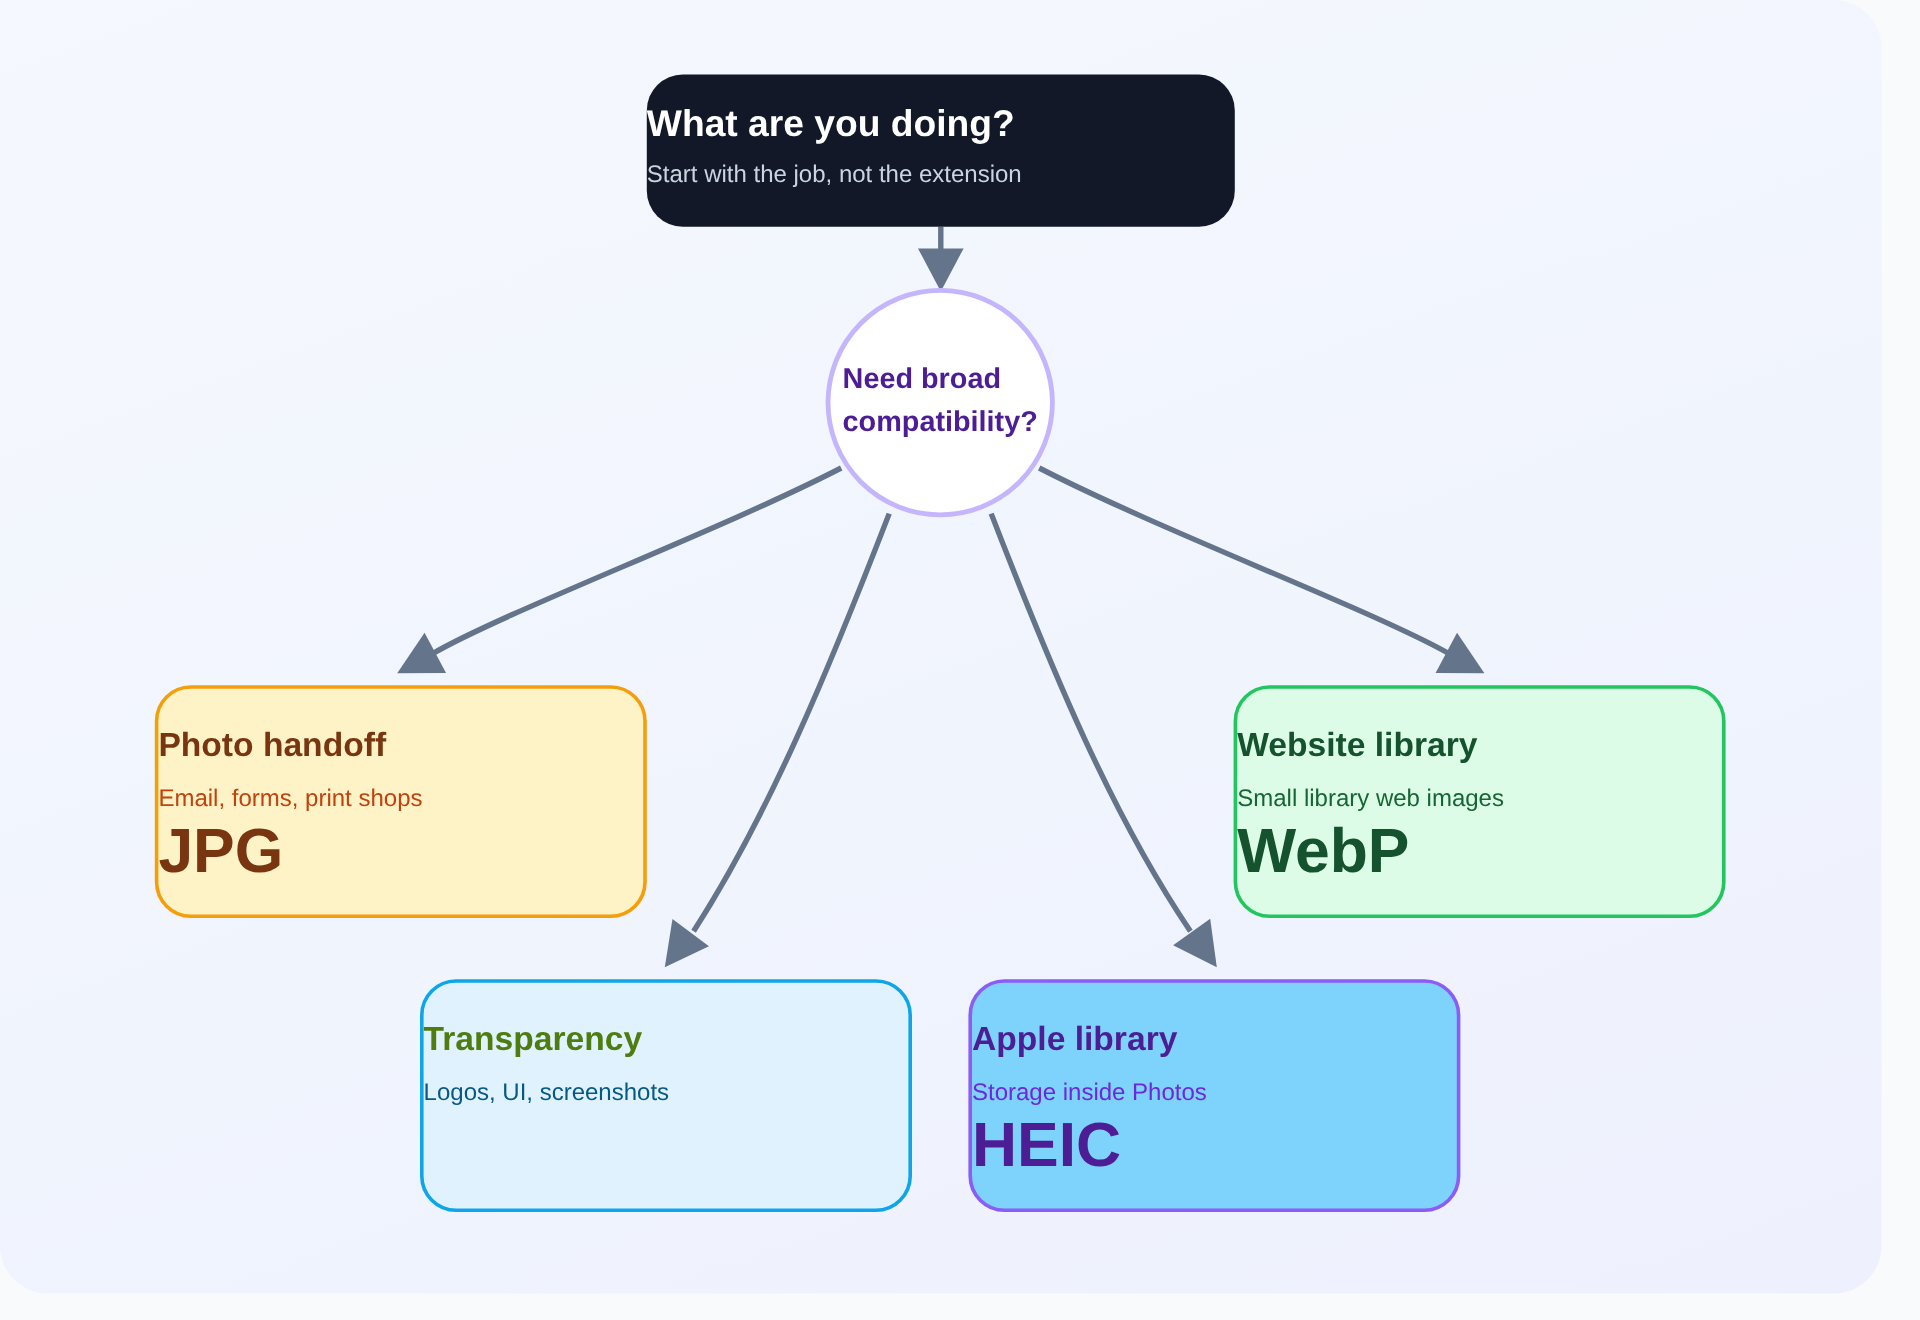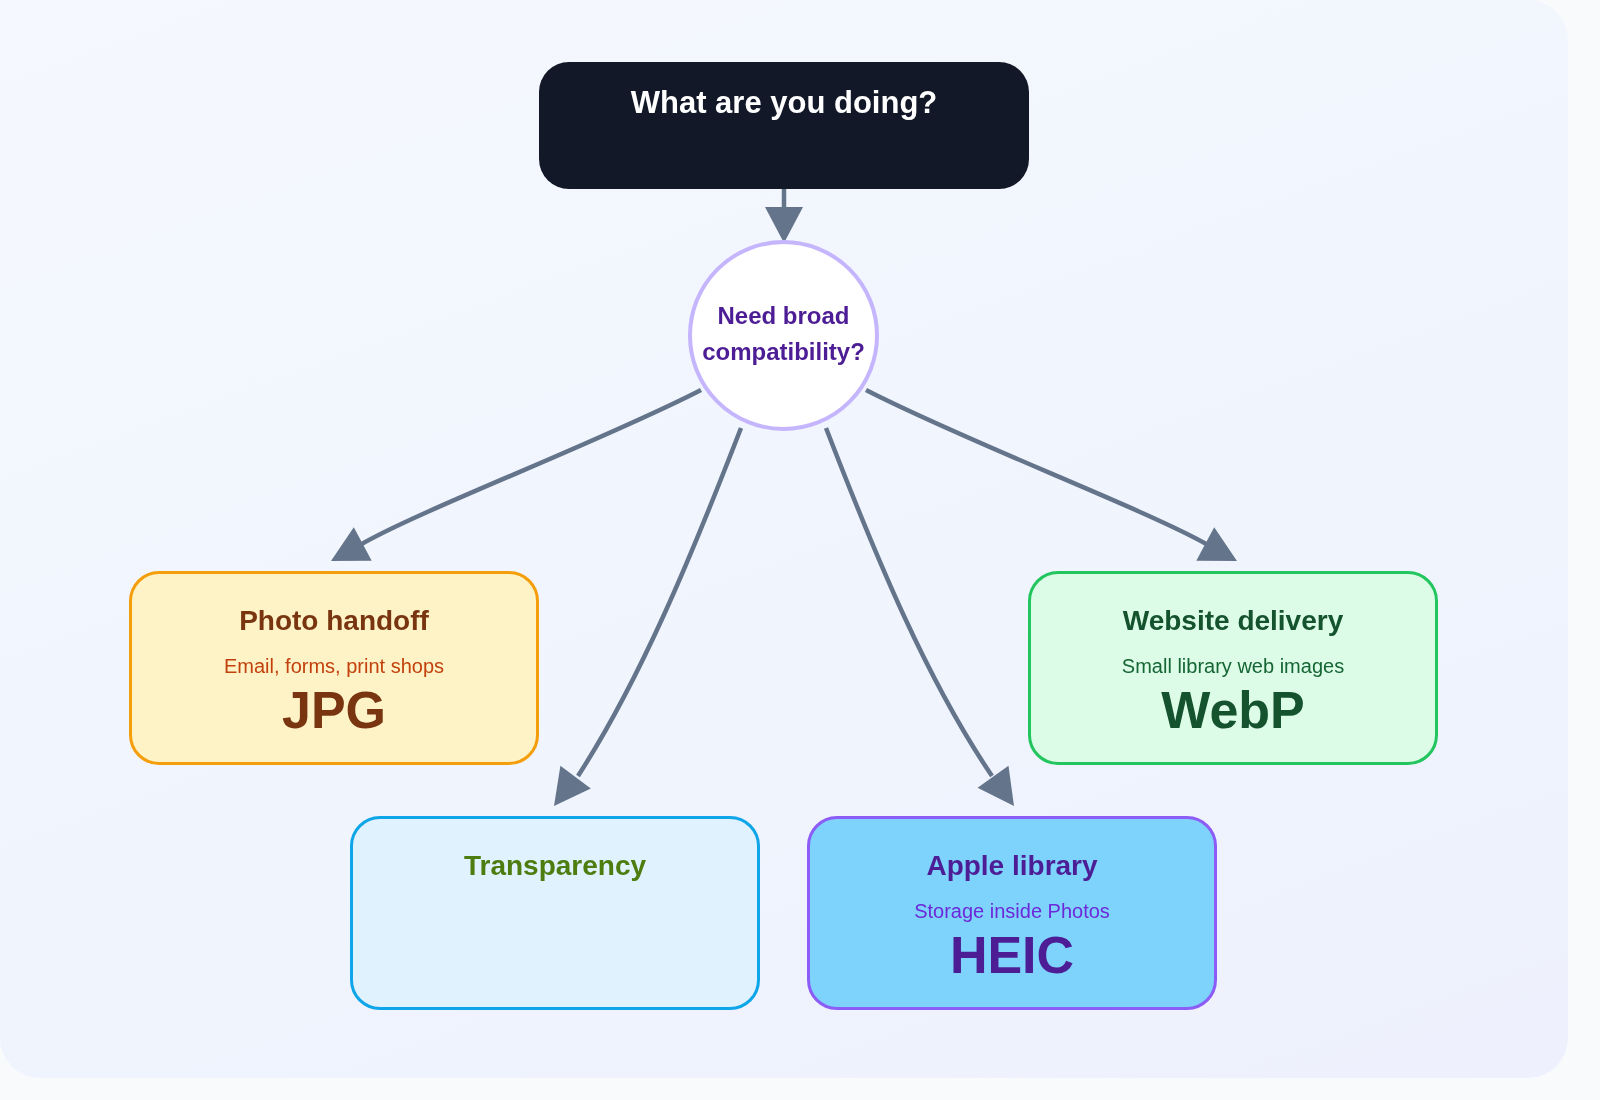--- a/index.html
+++ b/index.html
@@ -8,21 +8,21 @@
     background: #f8fafc;
     font-family: "Liberation Sans", sans-serif;
     position: relative;
   }
   .card {
     position: absolute; left: 0; top: 0; width: 1568px; height: 1078px;
     border-radius: 0 40px 40px 40px;
     background: linear-gradient(160deg, #f5f8fe 0%, #f0f4fd 60%, #eef1fd 100%);
   }
   svg.edges { position: absolute; left: 0; top: 0; width: 1600px; height: 1100px; }
-  .node { position: absolute; box-sizing: border-box; text-align: center; }
+  .node { position: absolute; box-sizing: border-box; }
   .start {
     left: 539px; top: 62px; width: 490px; height: 127px;
     background: #121827; border-radius: 30px;
   }
   .start .t { color: #ffffff; font-weight: bold; font-size: 31px; margin-top: 23px; }
   .start .s { color: #cbd5e1; font-size: 20px; margin-top: 14px; }
   .decision {
     left: 688px; top: 240px; width: 191px; height: 191px; border-radius: 50%;
     background: #ffffff; border: 4px solid #c4b5fd;
     display: flex; align-items: center; justify-content: center;
@@ -62,42 +62,44 @@
       <polygon points="554,806 560.4,765.8000000000001 590.8000000000001,788.6" fill="#64748b"></polygon>
       <path d="M826 428 C877 560 927 680 992 776" fill="none" stroke="#64748b" stroke-width="4.5"></path>
       <polygon points="1014,806 977.5932176164049,787.7915899520701 1008.4892959667511,765.6684721209581" fill="#64748b"></polygon>
       <path d="M866 390 C967 442 1147 510 1208 545" fill="none" stroke="#64748b" stroke-width="4.5"></path>
       <polygon points="1237,561 1196.2942287738922,560.7995283367343 1214.1963483035227,527.2806662387031" fill="#64748b"></polygon>
     </g>
 </svg>
 
 <div class="node start">
   <div class="t">What are you doing?</div>
+  <div class="s">Start with the job, not the extension</div>
 </div>
 
 <div class="node decision">
   <div class="t">
     <span>Need broad</span><br>
     <span>compatibility?</span>
   </div>
 </div>
 
 <div class="node outcome jpg">
   <div class="t">Photo handoff</div>
   <div class="s">Email, forms, print shops</div>
   <div class="f">JPG</div>
 </div>
 
 <div class="node outcome png">
   <div class="t">Transparency</div>
+  <div class="s">Logos, UI, screenshots</div>
 </div>
 
 <div class="node outcome heic">
   <div class="t">Apple library</div>
   <div class="s">Storage inside Photos</div>
   <div class="f">HEIC</div>
 </div>
 
 <div class="node outcome webp">
-  <div class="t">Website delivery</div>
+  <div class="t">Website library</div>
   <div class="s">Small library web images</div>
   <div class="f">WebP</div>
 </div>
 
 </body></html>

